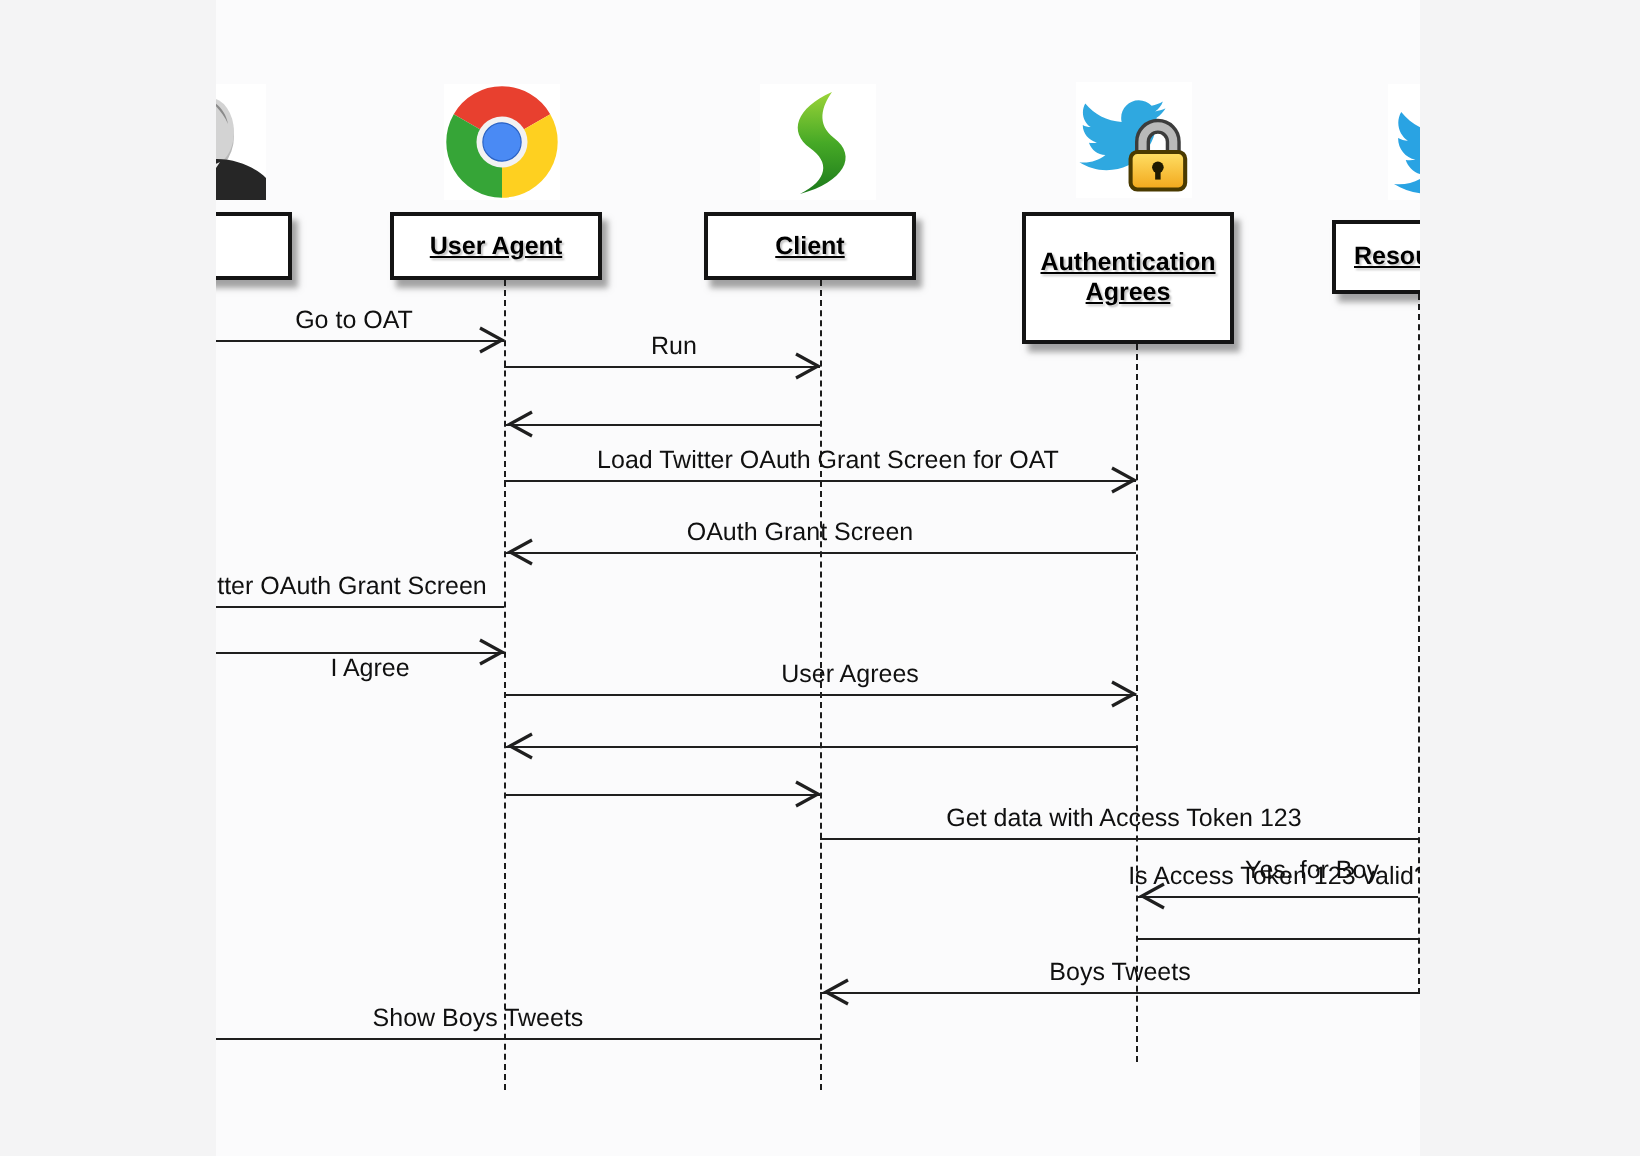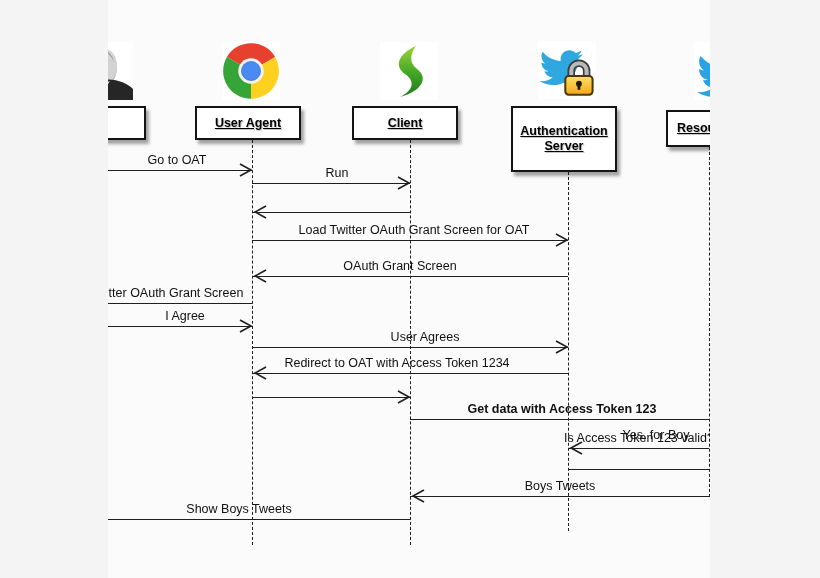--- a/index.html
+++ b/index.html
@@ -100,21 +100,21 @@
       <g transform="translate(15,11)">
         <path d="M4.5 9 V5.5 a4.5 4.5 0 0 1 9 0 V9" fill="none" stroke="#3c3c3c" stroke-width="4.4"></path>
         <path d="M4.5 9 V5.5 a4.5 4.5 0 0 1 9 0 V9" fill="none" stroke="#b9b9b9" stroke-width="2.4"></path>
         <rect x="1" y="8.5" width="16" height="11" rx="2" fill="url(#goldg)" stroke="#4a3a00" stroke-width="1.2"></rect>
         <circle cx="9" cy="13" r="1.7" fill="#1f1a00"></circle>
         <rect x="8.2" y="13" width="1.6" height="3.6" fill="#1f1a00"></rect>
       </g>
     </svg>
   </span>
   <div class="p-box" style="left:403px;top:106px;width:102px;height:62px;">
-    <span class="p-label">Authentication Server</span>
+    <span class="p-label">Authentication Agrees</span>
   </div>
 
   <span class="p-icon" style="left:586px;top:42px;">
     <svg viewBox="0 0 58 58">
       <rect width="58" height="58" fill="#ffffff"></rect>
       <g transform="translate(3,7) scale(2.2)">
         <path fill="#29a3e3" d="M23.954 4.569c-.885.389-1.83.654-2.825.775 1.014-.611 1.794-1.574 2.163-2.723-.951.555-2.005.959-3.127 1.184-.896-.959-2.173-1.559-3.591-1.559-2.717 0-4.92 2.203-4.92 4.917 0 .39.045.765.127 1.124C7.691 8.094 4.066 6.13 1.64 3.161c-.427.722-.666 1.561-.666 2.475 0 1.71.87 3.213 2.188 4.096-.807-.026-1.566-.248-2.228-.616v.061c0 2.385 1.693 4.374 3.946 4.827-.413.111-.849.171-1.296.171-.314 0-.615-.03-.916-.086.631 1.953 2.445 3.377 4.604 3.417-1.68 1.319-3.809 2.105-6.102 2.105-.39 0-.779-.023-1.17-.067 2.189 1.394 4.768 2.209 7.557 2.209 9.054 0 13.999-7.496 13.999-13.986 0-.209 0-.42-.015-.63.961-.689 1.8-1.56 2.46-2.548l-.047-.02z"></path>
       </g>
     </svg>
   </span>
@@ -161,43 +161,42 @@
     </span>
     <div class="msg-label" style="left: 292px; top: 259px;">OAuth Grant Screen</div>
     <div class="msg-line" style="left: -15px; top: 303px; width: 159px;"></div>
     <div class="msg-label" style="left: 68px; top: 286px;">tter OAuth Grant Screen</div>
     <div class="msg-line" style="left: -15px; top: 326px; width: 159px;"></div>
     <span class="msg-arrow" style="top: 319px; left: 130px;">
       <svg width="15" height="14" viewBox="0 0 15 14">
         <path d="M2 1 L13 7 L2 13" fill="none" stroke="#1f1f1f" stroke-width="1.6"></path>
       </svg>
     </span>
-    <div class="msg-label" style="left: 77px; top: 309px;">I Agree</div>
+    <div class="msg-label" style="left: 77px; top: 327px;">I Agree</div>
     <div class="msg-line" style="left: 144px; top: 347px; width: 316px;"></div>
     <span class="msg-arrow" style="top: 340px; left: 446px;">
       <svg width="15" height="14" viewBox="0 0 15 14">
         <path d="M2 1 L13 7 L2 13" fill="none" stroke="#1f1f1f" stroke-width="1.6"></path>
       </svg>
     </span>
     <div class="msg-label" style="left: 317px; top: 330px;">User Agrees</div>
     <div class="msg-line" style="left: 144px; top: 373px; width: 316px;"></div>
     <span class="msg-arrow" style="top: 366px; left: 145px;">
       <svg width="15" height="14" viewBox="0 0 15 14">
         <path d="M13 1 L2 7 L13 13" fill="none" stroke="#1f1f1f" stroke-width="1.6"></path>
       </svg>
     </span>
-    <div class="msg-label" style="left: 289px; top: 356px;">Redirect to OAT with Access Token 1234</div>
     <div class="msg-line" style="left: 144px; top: 397px; width: 158px;"></div>
     <span class="msg-arrow" style="top: 390px; left: 288px;">
       <svg width="15" height="14" viewBox="0 0 15 14">
         <path d="M2 1 L13 7 L2 13" fill="none" stroke="#1f1f1f" stroke-width="1.6"></path>
       </svg>
     </span>
     <div class="msg-line" style="left: 302px; top: 419px; width: 299px;"></div>
-    <div class="msg-label" style="left: 454px; top: 402px; font-weight: bold;">Get data with Access Token 123</div>
+    <div class="msg-label" style="left: 454px; top: 402px;">Get data with Access Token 123</div>
     <div class="msg-line" style="left: 460px; top: 448px; width: 141px;"></div>
     <span class="msg-arrow" style="top: 441px; left: 461px;">
       <svg width="15" height="14" viewBox="0 0 15 14">
         <path d="M13 1 L2 7 L13 13" fill="none" stroke="#1f1f1f" stroke-width="1.6"></path>
       </svg>
     </span>
     <div class="msg-label" style="left: 531px; top: 431px;">Is Access Token 123 valid?</div>
     <div class="msg-line" style="left: 460px; top: 469px; width: 141px;"></div>
     <div class="msg-label" style="left: 548px; top: 428px;">Yes, for Boy</div>
     <div class="msg-line" style="left: 302px; top: 496px; width: 299px;"></div>

